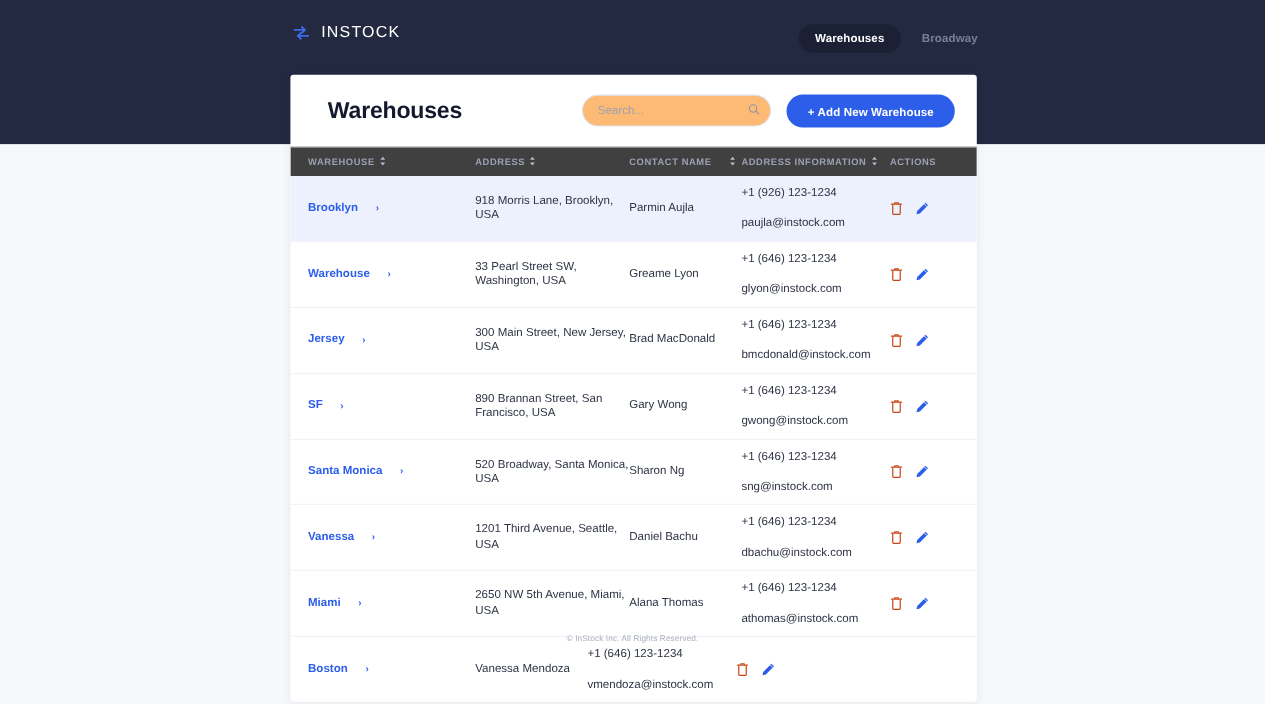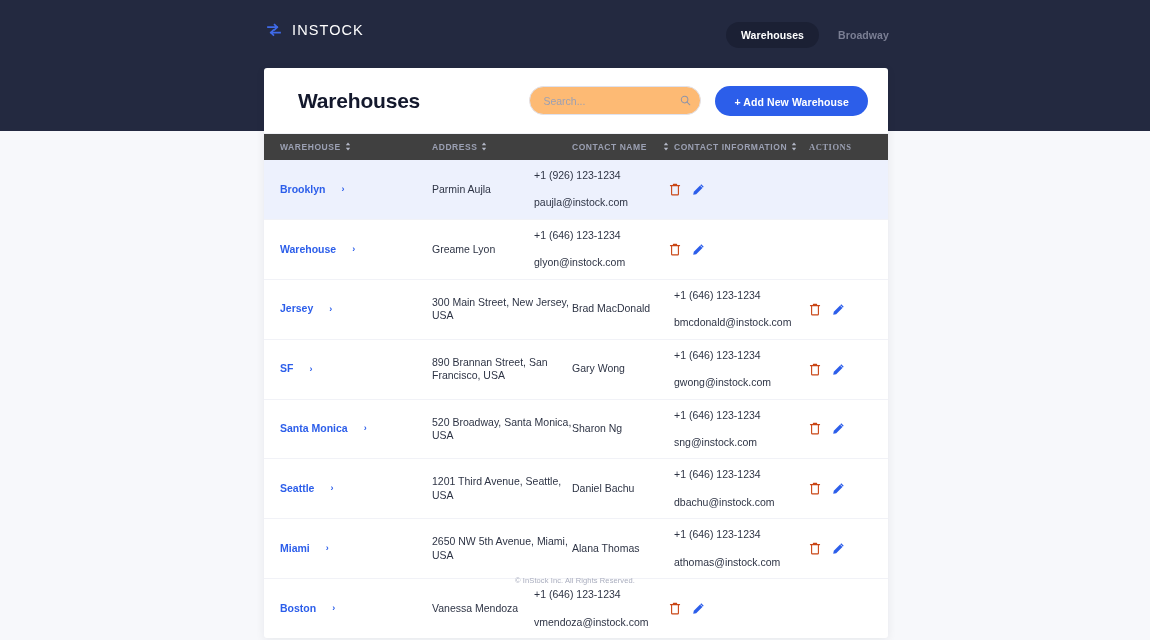--- a/index.html
+++ b/index.html
@@ -160,21 +160,21 @@
     gap: 4px;
     cursor: pointer;
     white-space: nowrap;
   }
   .th.no-sort { cursor: default; }
 
   .col-warehouse { width: 152px; }
   .col-address   { width: 140px; }
   .col-contact   { width: 102px; gap: 16px; }
   .col-info      { width: 135px; }
-  .col-actions   { width: 60px; font-family: Liberation Serif, serif; }
+  .col-actions   { width: 60px; }
 
   .sort-icon { display: inline-block; flex: 0 0 auto; }
 
   .row {
     display: flex;
     align-items: center;
     min-height: 51px;
     padding: 9px 0 9px 16px;
     border-top: 1px solid #f1f2f7;
   }
@@ -293,39 +293,40 @@
     <div class="th col-contact">
       <span>CONTACT NAME</span>
       <span class="sort-icon">
         <svg width="6" height="9" viewBox="0 0 6 9" fill="none">
           <path d="M3 0.6 L5.2 3.2 H0.8 Z" fill="#b6bac9"></path>
           <path d="M3 8.4 L0.8 5.8 H5.2 Z" fill="#b6bac9"></path>
         </svg>
       </span>
     </div>
     <div class="th col-info">
-      <span>CONTACT INFORMATION</span>
+      <span>ADDRESS INFORMATION</span>
       <span class="sort-icon">
         <svg width="6" height="9" viewBox="0 0 6 9" fill="none">
           <path d="M3 0.6 L5.2 3.2 H0.8 Z" fill="#b6bac9"></path>
           <path d="M3 8.4 L0.8 5.8 H5.2 Z" fill="#b6bac9"></path>
         </svg>
       </span>
     </div>
     <div class="th col-actions no-sort">
       <span>ACTIONS</span>
     </div>
   </div>
 
   <div id="rows-container">
       <div class="row highlight">
         <div class="cell name-cell col-warehouse">
           <span>Brooklyn</span>
           <span class="chev">›</span>
         </div>
+        <div class="cell addr-cell col-address">918 Morris Lane, Brooklyn, USA</div>
         <div class="cell contact-cell col-contact">Parmin Aujla</div>
         <div class="cell col-info">
           <span class="info-phone">+1 (926) 123-1234</span>
           <span class="info-email">paujla@instock.com</span>
         </div>
         <div class="cell actions-cell col-actions">
           <button class="icon-btn"><span><svg width="12" height="13" viewBox="0 0 12 13" fill="none">
                 <path d="M1.4 2.6 H10.6" stroke="#c94515" stroke-width="1.1" stroke-linecap="round"></path>
                 <path d="M4.4 2.6 V1.4 H7.6 V2.6" stroke="#c94515" stroke-width="1.1" stroke-linejoin="round" fill="none"></path>
                 <path d="M2.6 2.9 V11.2 a0.7 0.7 0 0 0 0.7 0.7 h5.4 a0.7 0.7 0 0 0 0.7 -0.7 V2.9" stroke="#c94515" stroke-width="1.1" fill="none"></path>
@@ -334,20 +335,21 @@
                 <path d="M9.3 1.3 L11.7 3.7 L4.2 11.2 L1.2 11.8 L1.8 8.8 Z" fill="#2c5eea"></path>
                 <path d="M8.2 2.4 L10.6 4.8" stroke="#ffffff" stroke-width="0.8"></path>
               </svg></span></button>
         </div>
       </div>
       <div class="row">
         <div class="cell name-cell col-warehouse">
           <span>Warehouse</span>
           <span class="chev">›</span>
         </div>
+        <div class="cell addr-cell col-address">33 Pearl Street SW, Washington, USA</div>
         <div class="cell contact-cell col-contact">Greame Lyon</div>
         <div class="cell col-info">
           <span class="info-phone">+1 (646) 123-1234</span>
           <span class="info-email">glyon@instock.com</span>
         </div>
         <div class="cell actions-cell col-actions">
           <button class="icon-btn"><span><svg width="12" height="13" viewBox="0 0 12 13" fill="none">
                 <path d="M1.4 2.6 H10.6" stroke="#c94515" stroke-width="1.1" stroke-linecap="round"></path>
                 <path d="M4.4 2.6 V1.4 H7.6 V2.6" stroke="#c94515" stroke-width="1.1" stroke-linejoin="round" fill="none"></path>
                 <path d="M2.6 2.9 V11.2 a0.7 0.7 0 0 0 0.7 0.7 h5.4 a0.7 0.7 0 0 0 0.7 -0.7 V2.9" stroke="#c94515" stroke-width="1.1" fill="none"></path>
@@ -422,21 +424,21 @@
                 <path d="M2.6 2.9 V11.2 a0.7 0.7 0 0 0 0.7 0.7 h5.4 a0.7 0.7 0 0 0 0.7 -0.7 V2.9" stroke="#c94515" stroke-width="1.1" fill="none"></path>
               </svg></span></button>
           <button class="icon-btn"><span><svg width="13" height="13" viewBox="0 0 13 13" fill="none">
                 <path d="M9.3 1.3 L11.7 3.7 L4.2 11.2 L1.2 11.8 L1.8 8.8 Z" fill="#2c5eea"></path>
                 <path d="M8.2 2.4 L10.6 4.8" stroke="#ffffff" stroke-width="0.8"></path>
               </svg></span></button>
         </div>
       </div>
       <div class="row">
         <div class="cell name-cell col-warehouse">
-          <span>Seattle</span>
+          <span>Vanessa</span>
           <span class="chev">›</span>
         </div>
         <div class="cell addr-cell col-address">1201 Third Avenue, Seattle, USA</div>
         <div class="cell contact-cell col-contact">Daniel Bachu</div>
         <div class="cell col-info">
           <span class="info-phone">+1 (646) 123-1234</span>
           <span class="info-email">dbachu@instock.com</span>
         </div>
         <div class="cell actions-cell col-actions">
           <button class="icon-btn"><span><svg width="12" height="13" viewBox="0 0 12 13" fill="none">

